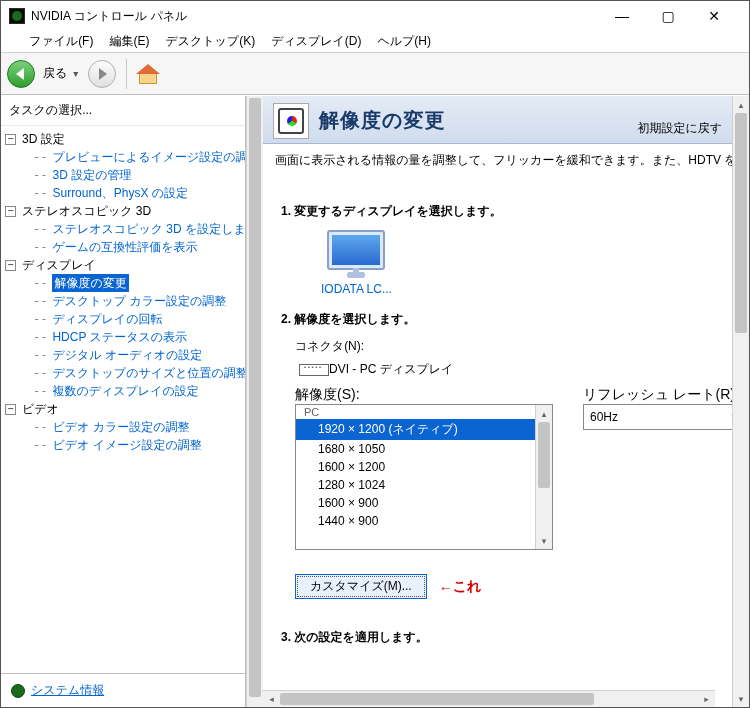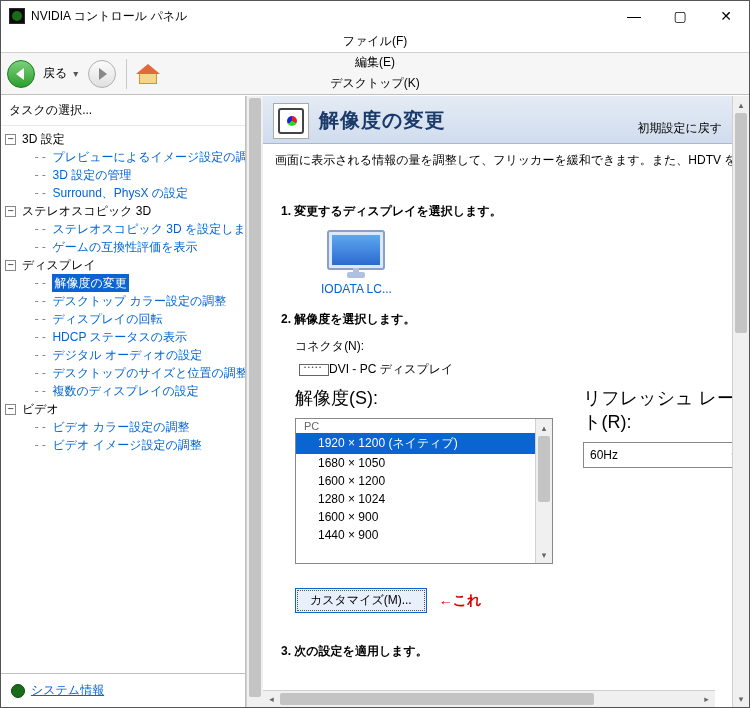--- a/index.html
+++ b/index.html
@@ -1,26 +1,26 @@
 <!DOCTYPE html>
 <html><head>
 <meta charset="utf-8">
 <style>
 * { box-sizing: border-box; margin: 0; padding: 0; }
 body { font-family: "Meiryo UI", "Yu Gothic UI", sans-serif; font-size: 12px; background: #fff; width: 750px; height: 708px; overflow: hidden; border: 1px solid #555; position: relative; }
 
-.titlebar { height: 30px; background: #fff; display: flex; align-items: center; padding: 0 0 0 8px; }
+.titlebar { height: 30px; background: #fff; display: flex; align-items: center; padding: 0 12px 0 8px; }
 .titlebar .app-icon { width: 16px; height: 16px; background: #0a0a0a; border: 1px solid #2a2a2a; margin-right: 6px; position: relative; }
 .titlebar .app-icon::after { content:''; position:absolute; inset:2px; background:#1a6b1a; border-radius:50%; }
 .titlebar .title { flex: 1; font-size: 12px; color: #000; }
 .winbtns { display: flex; height: 30px; }
 .winbtns div { width: 46px; display: flex; align-items: center; justify-content: center; color: #000; font-size: 14px; font-family: Arial; }
 .winbtns .close { color: #000; }
 
-.menubar { height: 22px; background: #fff; display: flex; align-items: center; padding: 0 4px; border-bottom: 1px solid #d0d0d0; flex-direction: column; }
+.menubar { height: 22px; background: #fff; display: flex; align-items: center; padding: 0 20px; border-bottom: 1px solid #d0d0d0; }
 .menubar span { padding: 2px 8px; font-size: 12px; }
 
 .toolbar { height: 42px; background: #f6f6f6; border-bottom: 1px solid #c0c0c0; display: flex; align-items: center; padding: 0 6px; gap: 4px; }
 .tb-back, .tb-fwd { width: 28px; height: 28px; border-radius: 50%; background: linear-gradient(#fcfcfc,#e0e0e0); border:1px solid #b0b0b0; display:flex; align-items:center; justify-content:center; position:relative; }
 .tb-back { background: linear-gradient(#7bd07b,#2e9e2e); border-color:#1a7a1a; }
 .tb-back::after { content:''; width:0; height:0; border-right:8px solid #fff; border-top:6px solid transparent; border-bottom:6px solid transparent; margin-right:2px; }
 .tb-fwd::after { content:''; width:0; height:0; border-left:8px solid #888; border-top:6px solid transparent; border-bottom:6px solid transparent; margin-left:2px; }
 .tb-label { font-size:12px; margin: 0 2px 0 4px; }
 .tb-drop { font-size:10px; color:#555; margin-right:6px; }
 .tb-sep { width:1px; height:30px; background:#c8c8c8; margin:0 6px; }
@@ -70,21 +70,21 @@
 .disp-label { color:#0064d2; font-size:12px; margin-top:4px; display:block; max-width:70px; overflow:hidden; white-space:nowrap; }
 
 .field-row { margin-left:14px; margin-top:8px; font-size:12px; }
 .connector-row { display:flex; align-items:center; margin-left:18px; margin-top:6px; font-size:12px; }
 .conn-icon { width:30px; height:12px; border:1px solid #666; position:relative; }
 .conn-icon::before { content:''; position:absolute; left:2px; top:2px; width:22px; height:6px; display:flex; }
 .conn-icon::after { content:'• • • • •'; position:absolute; font-size:6px; left:4px; top:-1px; letter-spacing:0px; color:#555; }
 
 .res-area { display:flex; gap:30px; margin-top:8px; margin-left:14px; align-items:flex-start; }
 .res-col { display:flex; flex-direction:column; }
-.res-label { font-size:18px; margin-bottom:8px; }
+.res-label { font-size:14px; margin-bottom:0; }
 
 .listbox { width:258px; height:146px; border:1px solid #888; display:flex; position:relative; }
 .list-inner { flex:1; overflow:hidden; padding:0; }
 .list-inner .grp { font-size:11px; color:#666; padding:1px 8px; }
 .list-inner .item { font-size:12px; padding:2px 8px 2px 22px; white-space:nowrap; }
 .list-inner .item.sel { background:#0a64d2; color:#fff; }
 .listbox .sv { width:17px; background:#f0f0f0; border-left:1px solid #d0d0d0; position:relative; }
 .listbox .sv .arr { height:17px; display:flex; align-items:center; justify-content:center; font-size:9px; color:#666; }
 .listbox .sv .trk { position:absolute; top:17px; bottom:17px; left:2px; right:2px; }
 .listbox .sv .th { position:absolute; top:0; height:60%; left:0; right:0; background:#c4c4c4; border-radius:2px; }

